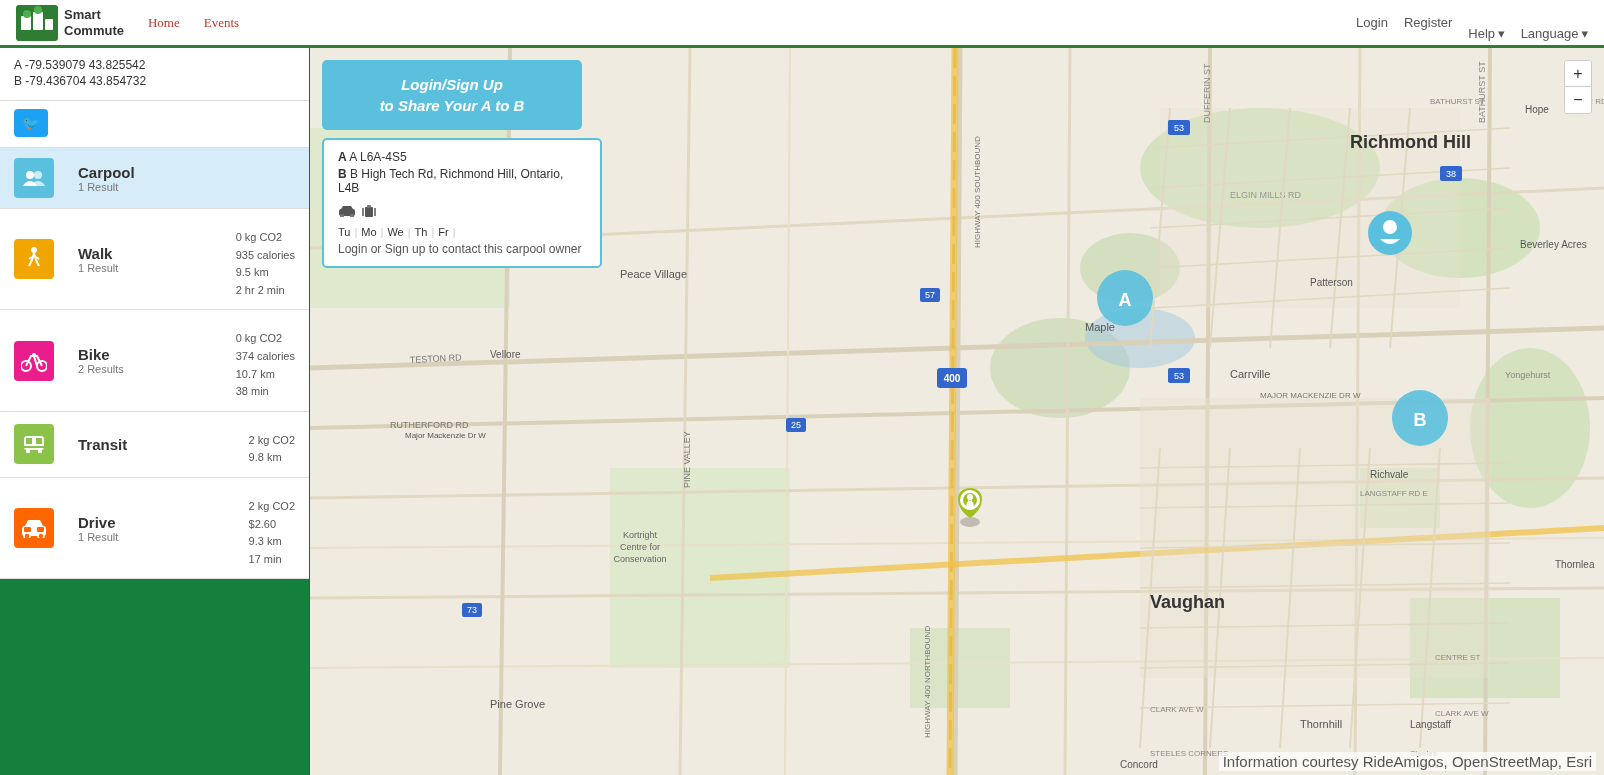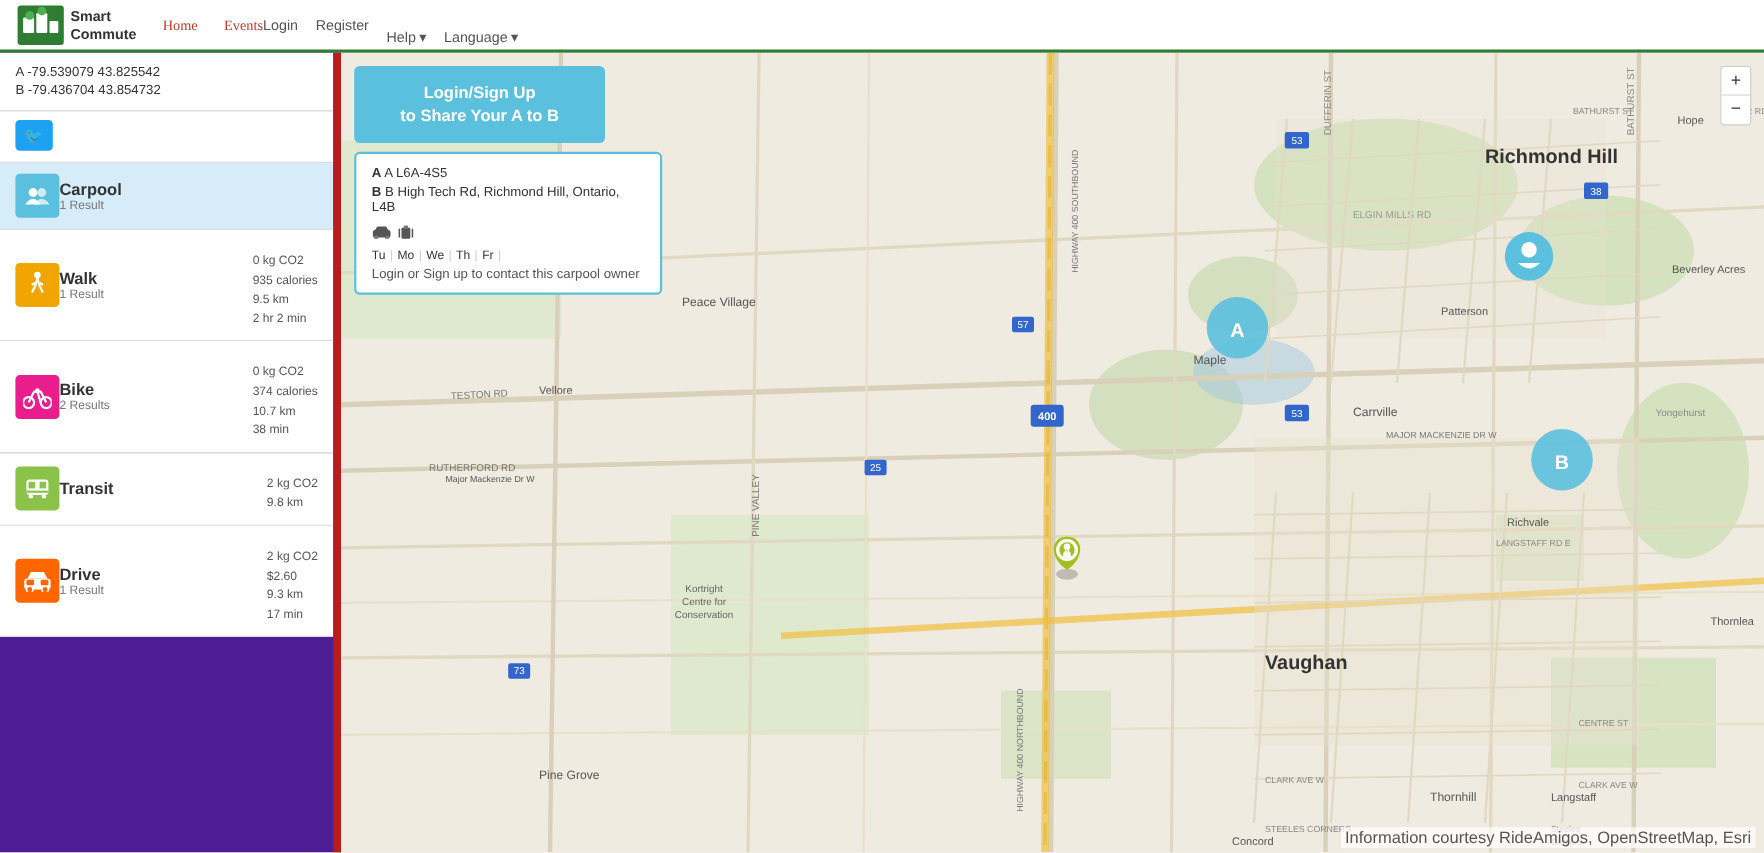--- a/index.html
+++ b/index.html
@@ -6,42 +6,42 @@
     body { font-family: Arial, sans-serif; font-size: 13px; color: #333; height: 775px; overflow: hidden; }
 
     
     .navbar {
       height: 48px;
       background: #fff;
       border-bottom: 3px solid #2e7d32;
       display: flex;
       align-items: center;
       padding: 0 16px;
-      justify-content: flex-start;
+      justify-content: space-between;
     }
     .navbar-left { display: flex; align-items: center; gap: 24px; }
     .logo { display: flex; align-items: center; gap: 6px; }
     .logo-icon {
       width: 42px; height: 36px;
       background: #2e7d32;
       border-radius: 3px;
       display: flex; align-items: center; justify-content: center;
       color: #fff; font-size: 10px; font-weight: bold;
     }
     .logo-text { font-size: 13px; font-weight: bold; color: #333; line-height: 1.2; }
     .nav-link { color: #c0392b; font-size: 13px; text-decoration: none; cursor: pointer; font-family: Liberation Serif, serif; }
     .navbar-right { display: flex; align-items: center; gap: 16px; }
     .nav-right-link { color: #555; font-size: 13px; cursor: pointer; }
     .nav-dropdown { display: flex; align-items: center; gap: 3px; color: #555; cursor: pointer; font-size: 13px; margin-top: 22px; }
 
     
     .main-layout { display: flex; height: calc(775px - 48px); }
 
     
-    .sidebar { width: 310px; min-width: 310px; background: #4c1d95; overflow-y: auto; border-right: 7px solid #b91c1c; }
+    .sidebar { width: 310px; min-width: 310px; background: #15803d; overflow-y: auto; border-right: 1px solid #b91c1c; }
 
     
     .coords-bar {
       background: #fff;
       padding: 10px 14px;
       border-bottom: 1px solid #ddd;
       font-size: 12px;
       color: #333;
     }
     .coords-bar div { margin-bottom: 2px; }
@@ -100,21 +100,21 @@
       display: flex; align-items: center; justify-content: center;
       color: #fff;
       font-size: 18px;
       flex-shrink: 0;
     }
     .transport-icon.carpool { background: #5bc0de; }
     .transport-icon.walk { background: #f0a500; }
     .transport-icon.bike { background: #e91e8c; }
     .transport-icon.transit { background: #8bc34a; }
     .transport-icon.drive { background: #ff6600; }
-    .transport-info { margin-left: 0; flex: 1; }
+    .transport-info { margin-left: 24px; flex: 1; }
     .transport-name { font-size: 15px; font-weight: bold; color: #333; }
     .transport-result { font-size: 11px; color: #777; }
     .transport-stats { font-size: 11px; color: #555; line-height: 1.6; margin-top: 10px; }
 
     
     .map-area { flex: 1; position: relative; overflow: hidden; background: #e8e0d0; }
 
     
     .map-overlay-panel {
       position: absolute;
@@ -127,23 +127,24 @@
     .login-signup-btn {
       background: #5bc0de;
       color: #fff;
       border: none;
       border-radius: 5px;
       padding: 14px 20px;
       font-size: 15px;
       font-weight: bold;
       cursor: pointer;
       text-align: center;
-      width: 228px;
+      width: 260px;
       margin-bottom: 8px;
       line-height: 1.4;
+      font-style: italic;
     }
 
     
     .carpool-card {
       background: #fff;
       border: 2px solid #5bc0de;
       border-radius: 5px;
       padding: 10px 14px;
       width: 280px;
       font-size: 12px;

